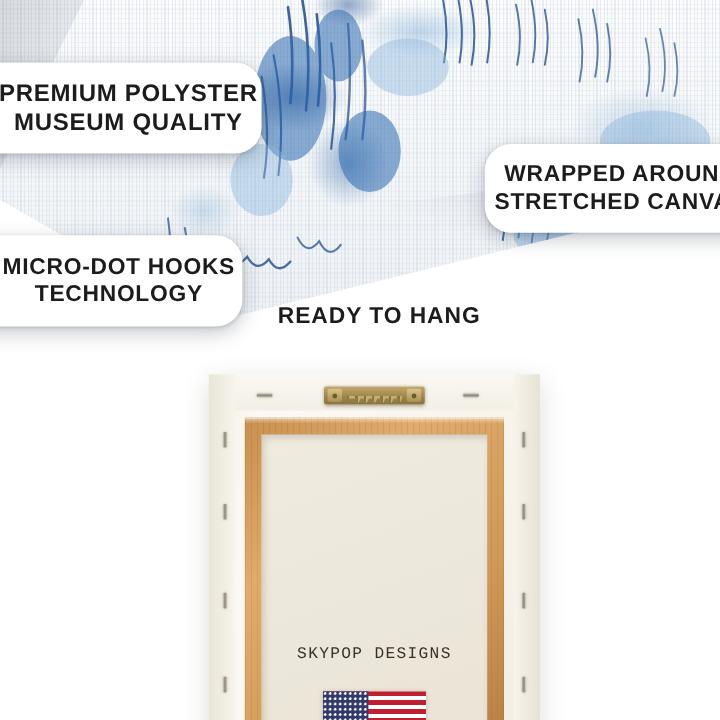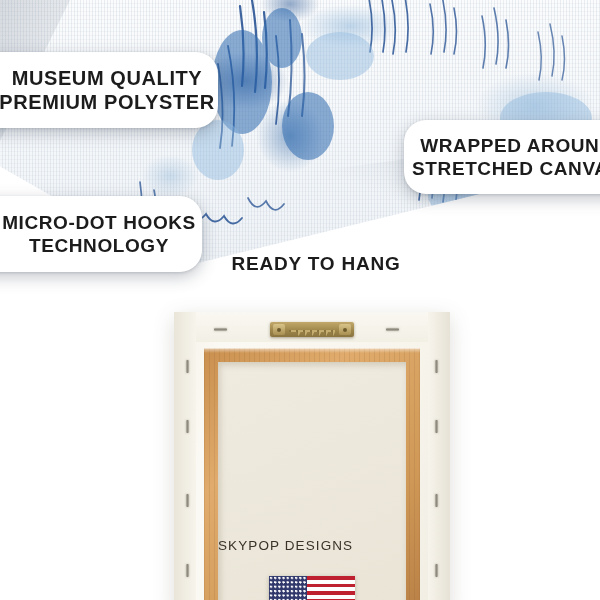--- a/index.html
+++ b/index.html
@@ -90,22 +90,22 @@
     background:repeating-linear-gradient(90deg,#8a7440 0 2px,#c5ad70 2px 7px);
     clip-path:polygon(0 0,100% 0,100% 35%,96% 100%,92% 35%,85% 35%,81% 100%,77% 35%,70% 35%,
       66% 100%,62% 35%,55% 35%,51% 100%,47% 35%,40% 35%,36% 100%,32% 35%,25% 35%,21% 100%,17% 35%,0 35%);}
 
   .staple{position:absolute;width:3px;height:13px;border-radius:1px;
     background:linear-gradient(90deg,#b9b5a8,#8e8a7e 50%,#b9b5a8);
     box-shadow:0 0 2px rgba(120,115,100,.5);}
   .staple.h{width:13px;height:3px;
     background:linear-gradient(180deg,#b9b5a8,#8e8a7e 50%,#b9b5a8);}
 
-  .brand{position:absolute;left:0;right:0;top:176px;text-align:left;
-    font-family:Liberation Sans, sans-serif;
+  .brand{position:absolute;left:0;right:0;top:176px;text-align:center;
+    font-family:Liberation Mono, monospace;
     font-size:13.5px;letter-spacing:1.1px;color:#3a3228;}
 
   
   .flag{position:absolute;left:50%;top:214px;transform:translateX(-50%);
     width:86px;height:49px;background:#fff;
     box-shadow:0 1px 4px rgba(90,80,60,.35);overflow:hidden;}
   .flag .stripes{position:absolute;inset:0;
     background:repeating-linear-gradient(180deg,#bf2030 0 3.77px,#fdfdfd 3.77px 7.54px);}
   .flag .canton{position:absolute;left:0;top:0;width:38px;height:26.4px;
     background:#31386b;}
@@ -149,22 +149,22 @@
           <ellipse cx="478" cy="210" rx="40" ry="22"></ellipse>
           <ellipse cx="556" cy="132" rx="46" ry="26"></ellipse>
         </g>
       </svg>
       <div class="art-shade"></div>
       <div class="art-edge"></div>
     </div>
   </div>
 
   <div class="bubble" id="b-premium">
+    <span>PREMIUM  POLYSTER</span>
     <span>MUSEUM QUALITY</span>
-    <span>PREMIUM  POLYSTER</span>
   </div>
 
   <div class="bubble" id="b-wrapped">
     <span>WRAPPED AROUND</span>
     <span>STRETCHED CANVAS</span>
   </div>
 
   <div class="bubble" id="b-micro">
     <span>MICRO-DOT HOOKS</span>
     <span>TECHNOLOGY</span>

